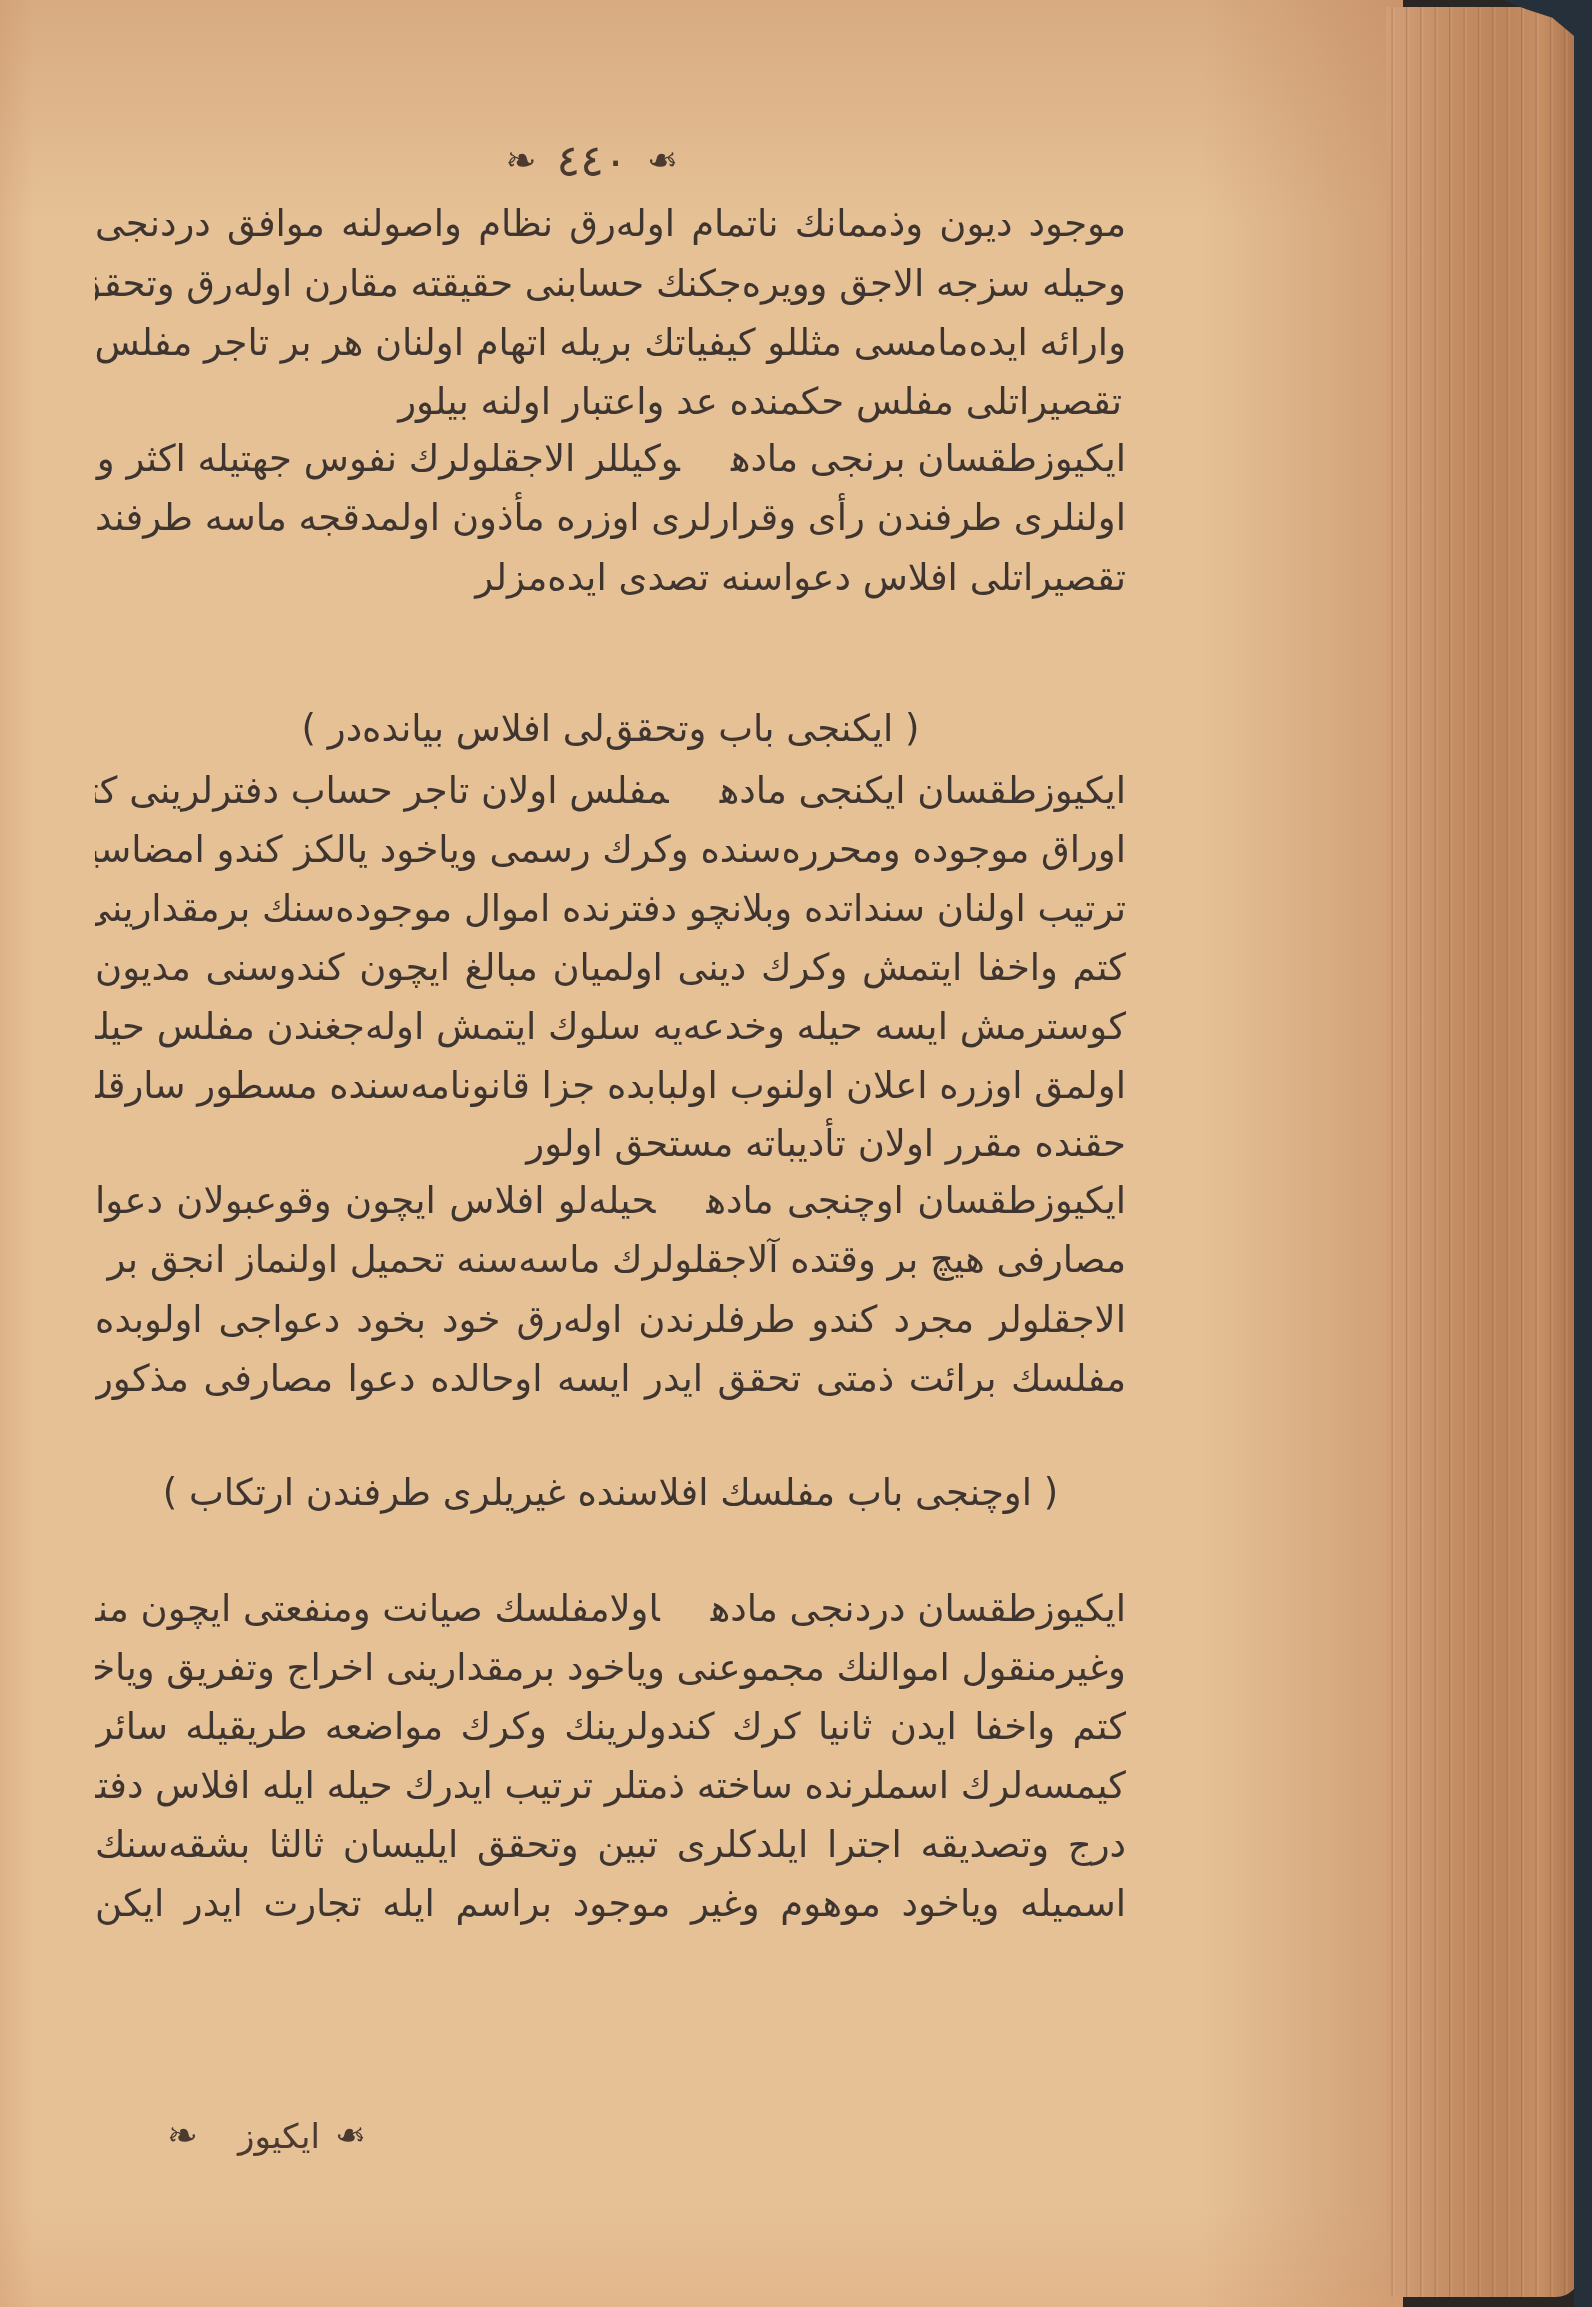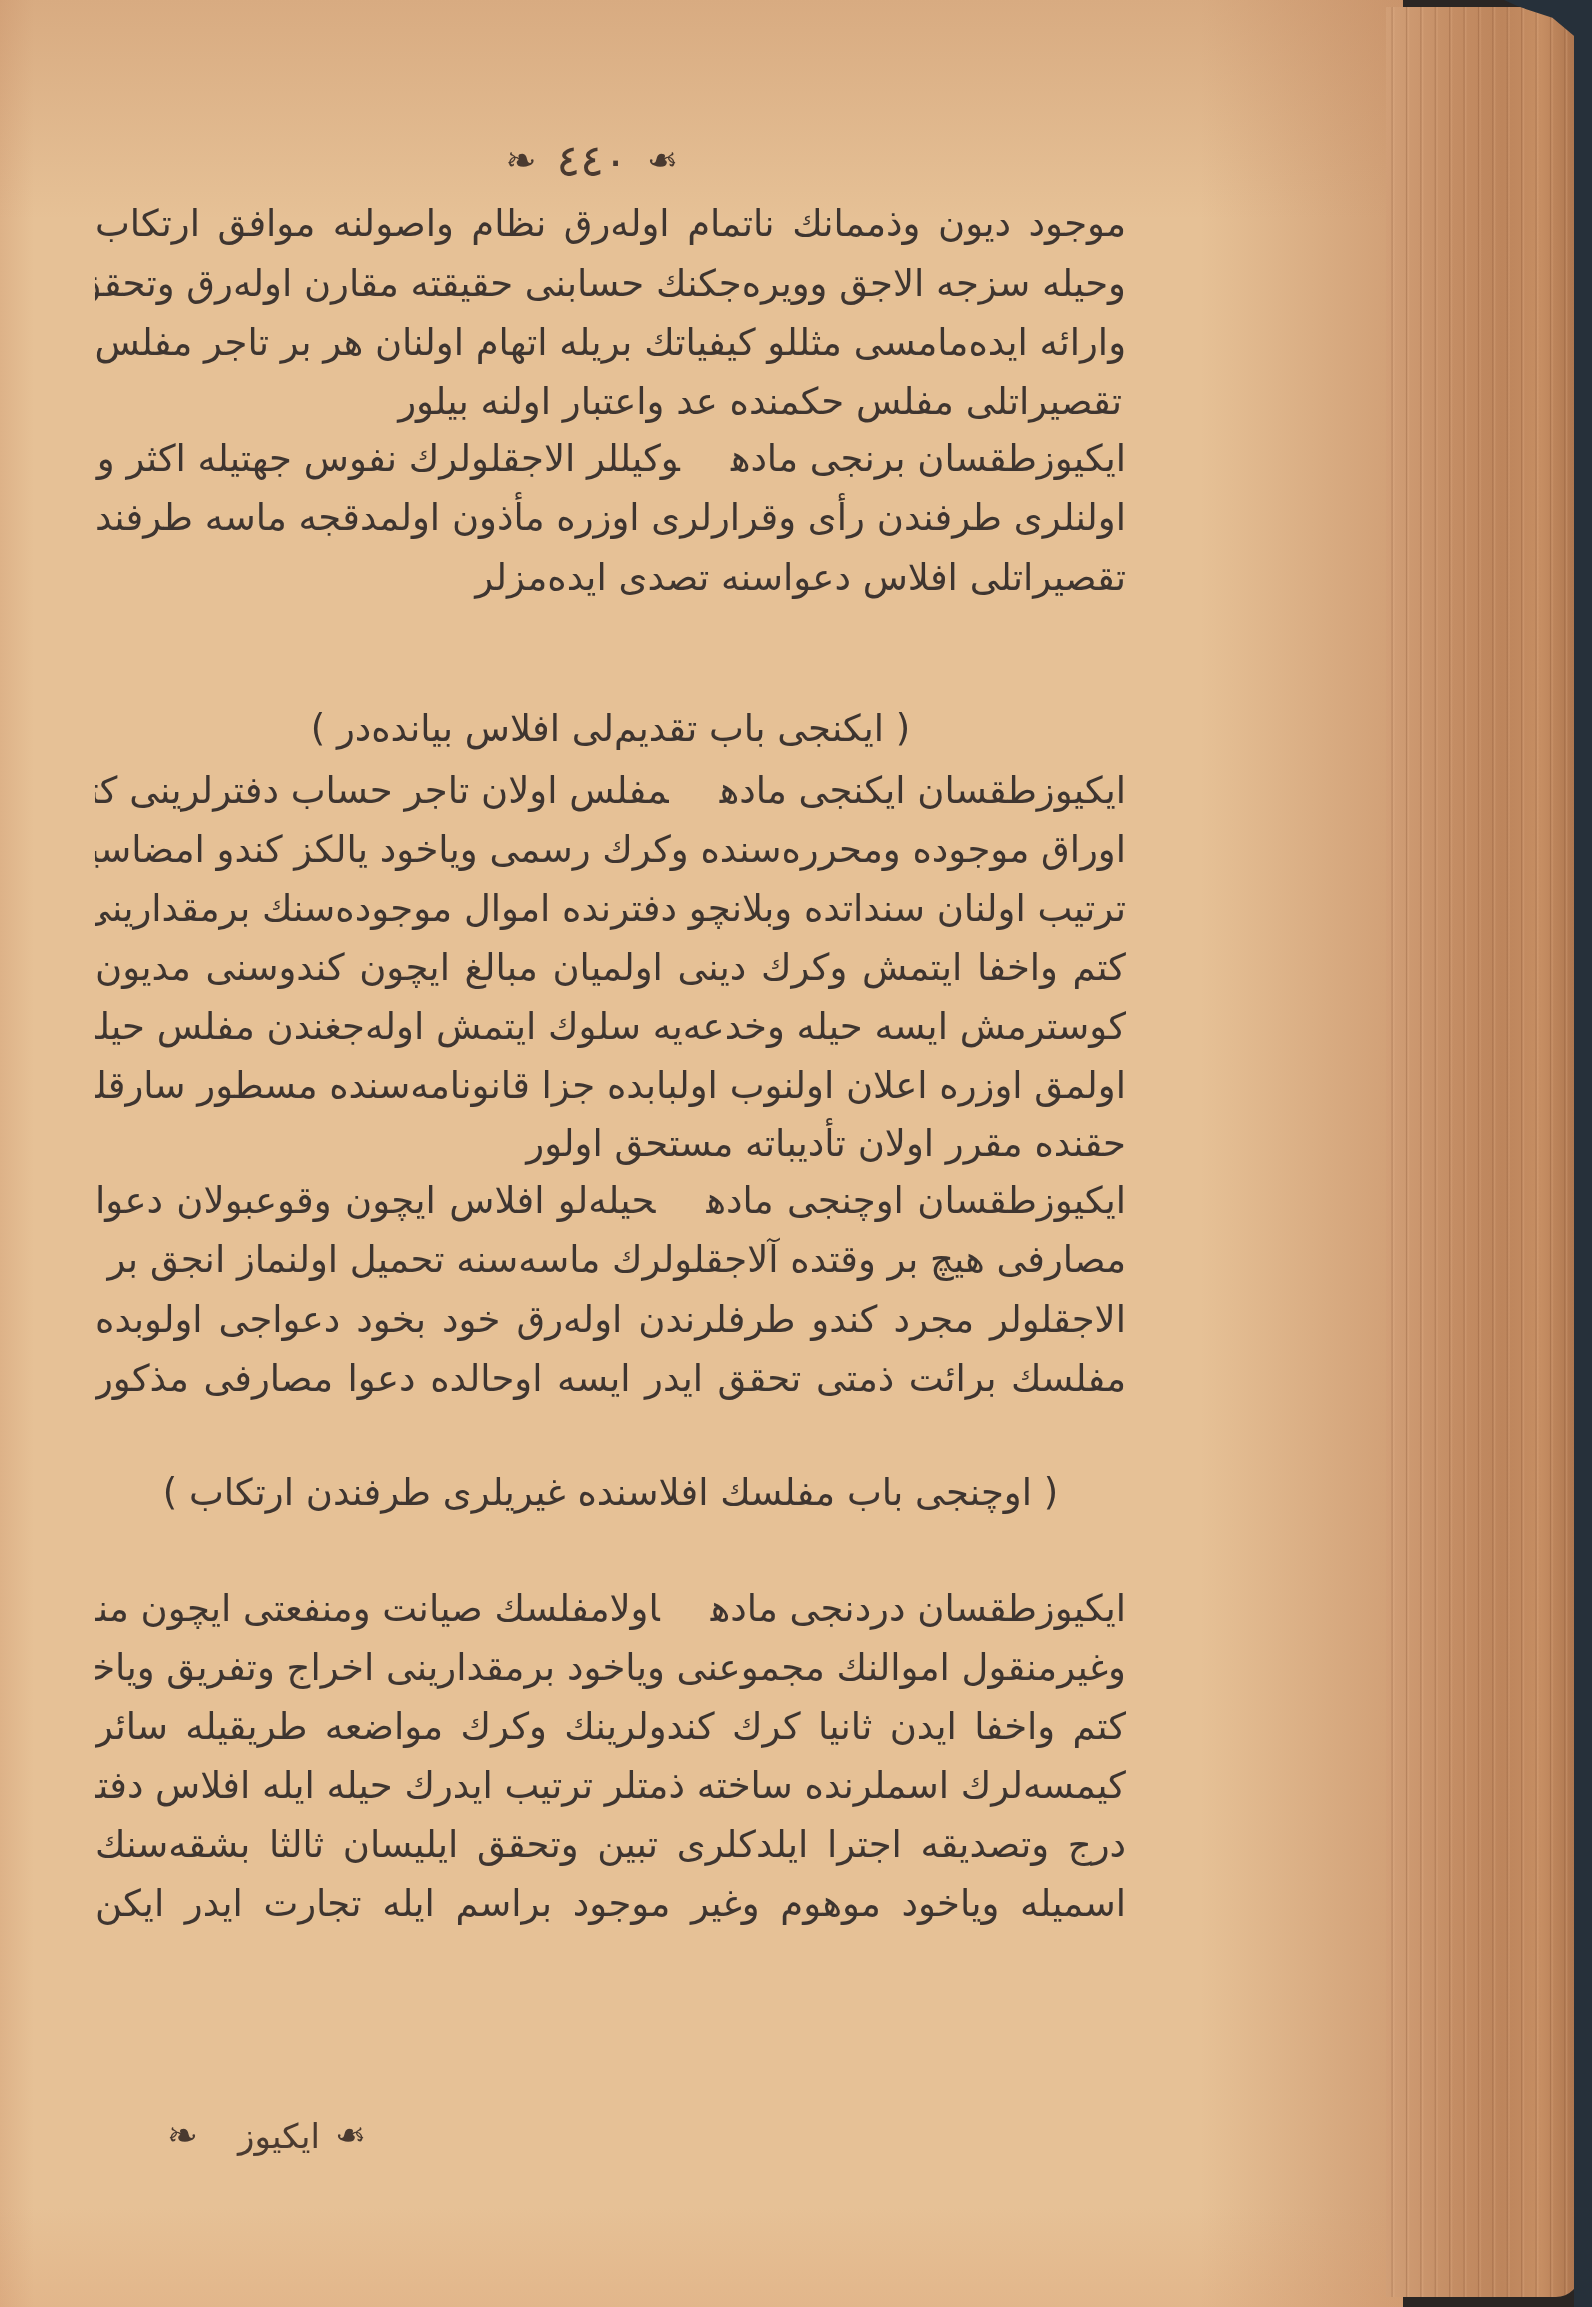--- a/index.html
+++ b/index.html
@@ -82,34 +82,34 @@
   <div class="edges"></div>
   <div class="corner-shadow"></div>
   <div class="right-strip"></div>
 
   <div class="header">
     <span class="orn">❧</span>
     <span class="pagenum">٤٤٠</span>
     <span class="orn" style="transform:scaleX(-1);display:inline-block;">❧</span>
   </div>
 
-  <div class="text" style="top:194px">موجود دیون وذممانك ناتمام اوله‌رق نظام واصولنه موافق ارتكاب</div>
+  <div class="text" style="top:194px">موجود دیون وذممانك ناتمام اوله‌رق نظام واصولنه موافق دردنجی</div>
   <div class="text" style="top:254px">وحیله سزجه الاجق وویره‌جكنك حسابنی حقیقته مقارن اوله‌رق وتحقق</div>
   <div class="text" style="top:313px">وارائه ایده‌مامسی مثللو كیفیاتك بریله اتهام اولنان هر بر تاجر مفلس</div>
   <div class="text short" style="top:372px; width:1031px;">
     <span style="margin-right:4px; display:inline-block; width:617px; text-align:justify; text-align-last:justify;">تقصیراتلی مفلس حكمنده عد واعتبار اولنه بیلور</span>
   </div>
 
   <div class="text" style="top:429px">
     <span class="article-label">ایكیوزطقسان برنجی ماده</span><span>وكیللر الاجقلولرك نفوس جهتیله اكثر واغلب</span>
   </div>
   <div class="text" style="top:488px">اولنلری طرفندن رأی وقرارلری اوزره مأذون اولمدقجه ماسه طرفندن</div>
   <div class="text short" style="top:548px">تقصیراتلی افلاس دعواسنه تصدی ایده‌مزلر</div>
 
-  <div class="heading" style="top:701px">( ایكنجی باب تقدیم‌لی افلاس بیانده‌در )</div>
+  <div class="heading" style="top:701px">( ایكنجی باب وتحقق‌لی افلاس بیانده‌در )</div>
 
   <div class="text" style="top:761px">
     <span class="article-label">ایكیوزطقسان ایكنجی ماده</span><span>مفلس اولان تاجر حساب دفترلرینی كتم ایله</span>
   </div>
   <div class="text" style="top:820px">اوراق موجوده ومحررەسنده وكرك رسمی ویاخود یالكز كندو امضاسیله</div>
   <div class="text" style="top:879px">ترتیب اولنان سنداتده وبلانچو دفترنده اموال موجوده‌سنك برمقدارینی</div>
   <div class="text" style="top:938px">كتم واخفا ایتمش وكرك دینی اولمیان مبالغ ایچون كندوسنی مدیون</div>
   <div class="text" style="top:997px">كوسترمش ایسه حیله وخدعه‌یه سلوك ایتمش اوله‌جغندن مفلس حیله كار</div>
   <div class="text" style="top:1056px">اولمق اوزره اعلان اولنوب اولبابده جزا قانونامه‌سنده مسطور سارقلر</div>
   <div class="text short" style="top:1114px">حقنده مقرر اولان تأدیباته مستحق اولور</div>

